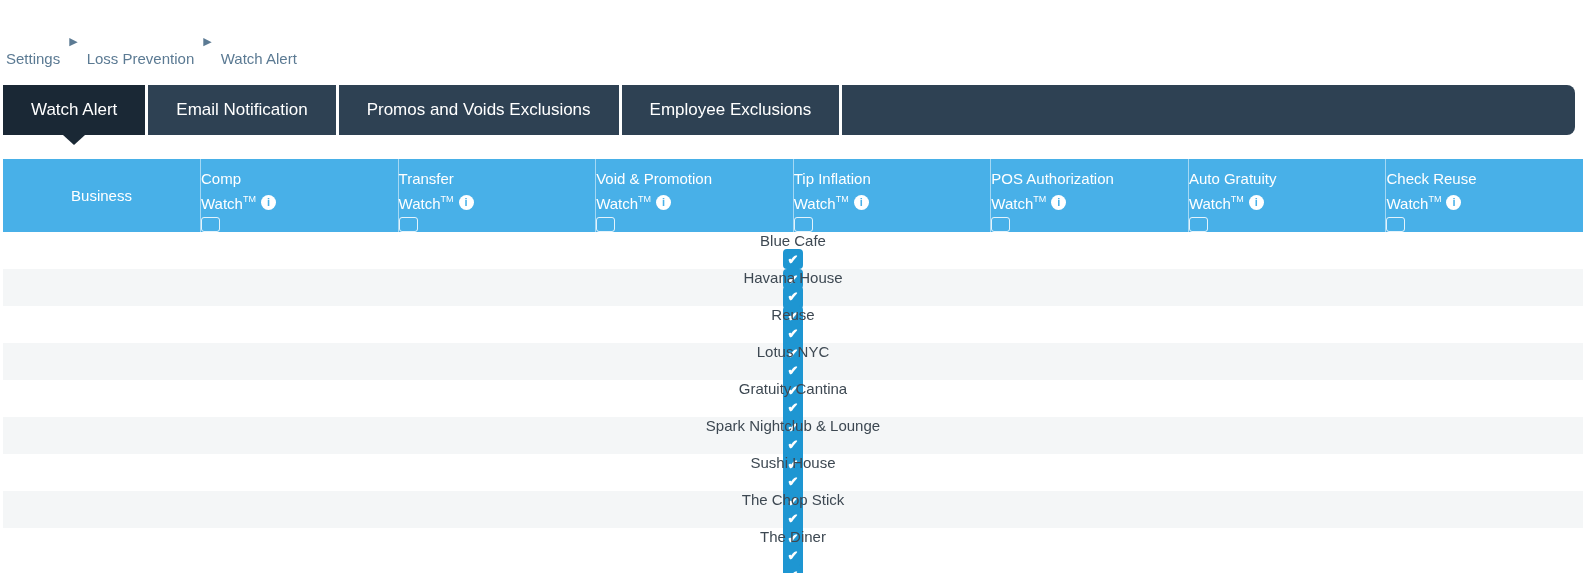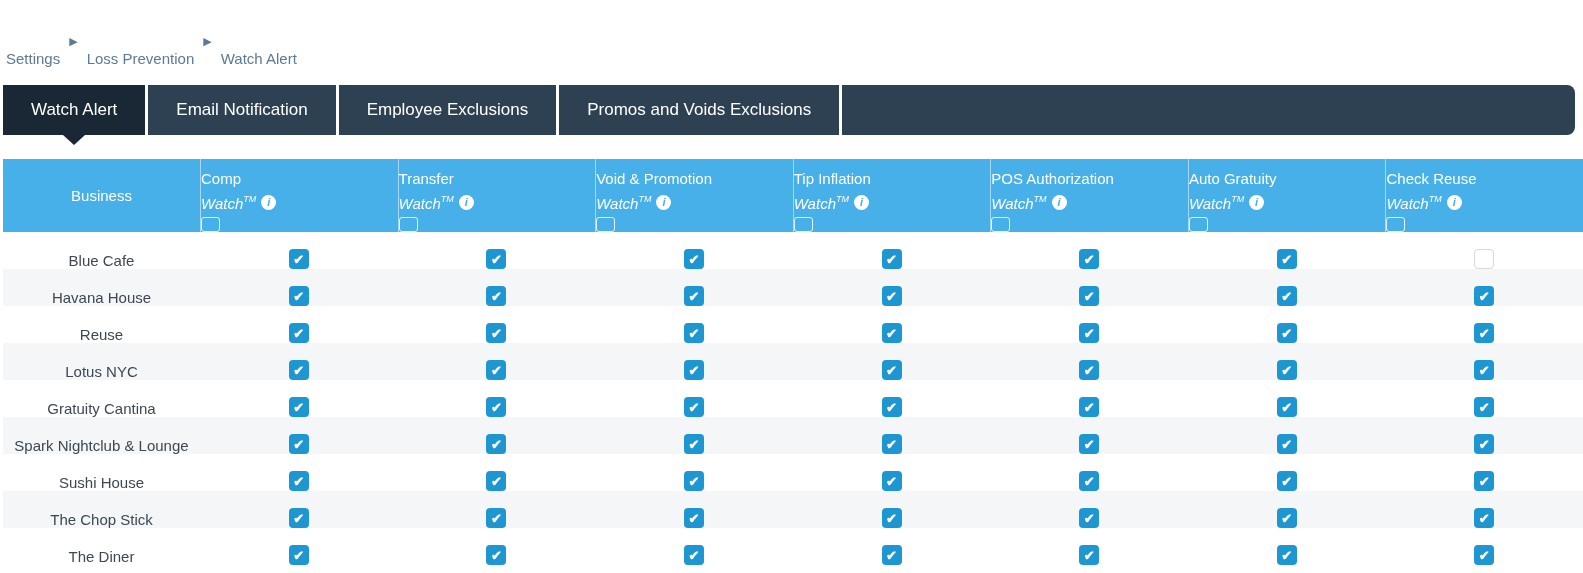--- a/index.html
+++ b/index.html
@@ -47,41 +47,41 @@
     display:flex;background:var(--header-blue);height:73px;color:#fff;font-size:15px;
   }
   .th-business{
     width:197px;display:flex;align-items:center;justify-content:center;
   }
   .watch-col{
     flex:1;display:flex;flex-direction:column;
     padding-top:10px;border-left:1px solid rgba(255,255,255,0.5);
   }
   .th-title{line-height:20px;}
-  .th-sub{display:flex;align-items:center;gap:5px;line-height:22px;font-style:italic;}
+  .th-sub{display:flex;align-items:center;gap:5px;line-height:22px;}
   .tm{font-size:9px;position:relative;top:-1px;}
   .info-icon{
     width:15px;height:15px;border-radius:50%;background:#fff;color:var(--header-blue);
     font-size:11px;font-weight:bold;display:inline-flex;align-items:center;
     justify-content:center;cursor:pointer;line-height:1;
   }
   .cb{
     width:20px;height:20px;border-radius:4px;display:inline-flex;
     align-items:center;justify-content:center;cursor:pointer;
   }
   .header-cb{
     margin-top:2px;border:1px solid rgba(255,255,255,0.85);border-radius:3px;
     background:transparent;width:19px;height:19px;
   }
   .cb.checked{background:var(--cb-blue);}
   .cb.checked::after{
     content:"\2714";color:#fff;font-size:13px;font-weight:bold;line-height:1;
   }
   .cb.unchecked{background:#fff;border:1px solid #d9d9d9;}
-  .tbody .tr{display:flex;height:37px;align-items:flex-end;}
+  .tbody .tr{display:flex;height:37px;align-items:center;flex-direction:column;}
   .tbody .tr:nth-child(even){background:var(--row-alt);}
   .td-business{
     width:197px;text-align:center;color:var(--row-text);font-size:15px;
     white-space:nowrap;
   }
   .cb-cell{flex:1;display:flex;justify-content:center;align-items:center;}
 </style>
 </head>
 <body>
 
@@ -94,24 +94,24 @@
   </nav>
 
 <div class="tabbar" id="tabbar" data-interactable="false">
   <div class="tab active" data-interactable="true">
       <span class="tab-label" data-interactable="false">Watch Alert</span>
     </div>
     <div class="tab" data-interactable="true">
       <span class="tab-label" data-interactable="false">Email Notification</span>
     </div>
     <div class="tab" data-interactable="true">
+      <span class="tab-label" data-interactable="false">Promos and Voids Exclusions</span>
+    </div>
+    <div class="tab" data-interactable="true">
       <span class="tab-label" data-interactable="false">Employee Exclusions</span>
-    </div>
-    <div class="tab" data-interactable="true">
-      <span class="tab-label" data-interactable="false">Promos and Voids Exclusions</span>
     </div>
     <div class="tab-filler" id="tab-filler" data-interactable="false"></div>
 </div>
 
 <div class="watch-table" data-interactable="false">
   <div class="thead" id="thead" data-interactable="false">
     <div class="th-business" data-interactable="false">Business</div>
   <div class="watch-col" data-interactable="false">
     <div class="th-title" data-interactable="false">Comp</div>
     <div class="th-sub" data-interactable="false">

